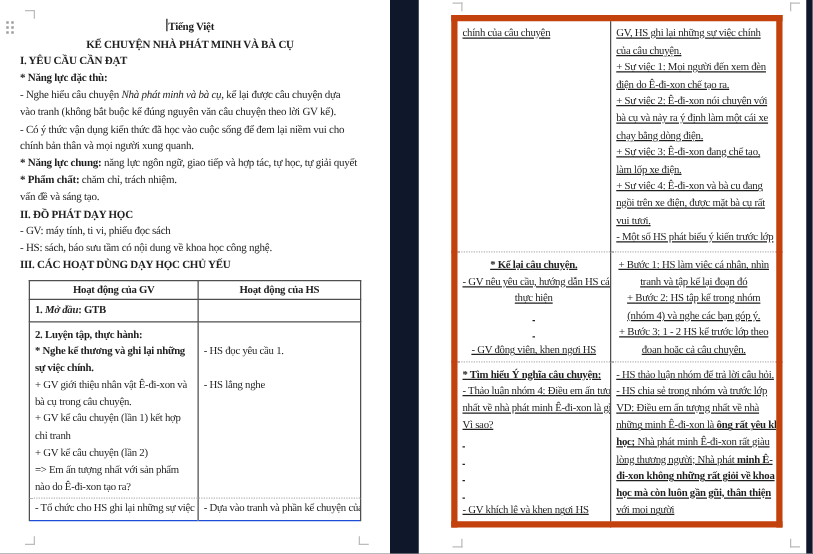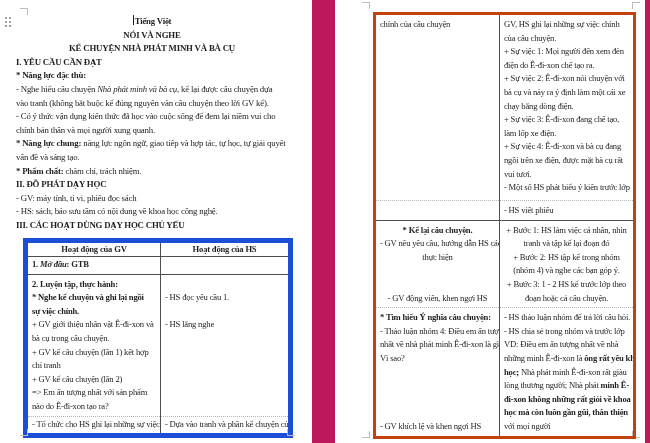--- a/index.html
+++ b/index.html
@@ -1,18 +1,18 @@
 <!DOCTYPE html>
 <html><head>
 <meta charset="utf-8">
 <style>
   * { box-sizing: border-box; margin: 0; padding: 0; }
   html,body { width:650px; height:443px; overflow:hidden;
     font-family:"Liberation Serif","DejaVu Serif",serif; color:#1f1f1f; }
-  .stage { position:relative; width:650px; height:443px; background:#be185d; }
+  .stage { position:relative; width:650px; height:443px; background:#0f172a; }
 
   .page { position:absolute; top:0; height:443px; background:#ffffff; }
   .page1 { left:0; width:312px; }
   .page2 { left:335px; width:310px; }
 
   
   .mark { position:absolute; width:8px; height:7px; }
   .mark.tl { border-top:1px solid #bcbcbc; border-right:1px solid #bcbcbc; }
   .mark.tr { border-top:1px solid #bcbcbc; border-left:1px solid #bcbcbc; }
   .mark.bl { border-bottom:1px solid #bcbcbc; border-right:1px solid #bcbcbc; }
@@ -30,62 +30,61 @@
   .b  { font-weight:700; }
   .i  { font-style:italic; }
   .bi { font-weight:700; font-style:italic; }
 
   .caret { display:inline-block; width:1px; height:10px; background:#222; vertical-align:-1px; margin-right:1px; }
 
   table { border-collapse:collapse; table-layout:fixed; font-size:8.6px; line-height:13.6px; letter-spacing:-0.2px; }
   td, th { vertical-align:top; overflow:hidden; padding:1px 4px 2px 4px; }
 
   
-  .tbl1 { margin:5px 0 0 7px; width:265px; border:5px solid #1d4ed8; }
+  .tbl1 { margin:5px 0 0 7px; width:265px; border:1px solid #1d4ed8; }
   .tbl1 col.c1 { width:135px; } .tbl1 col.c2 { width:130px; }
   .tbl1 th { font-weight:700; text-align:center; border:1px solid #4f4f4f; height:15px; padding:0 2px; }
   .tbl1 td { border-left:1px solid #4f4f4f; border-right:1px solid #4f4f4f; }
   .tbl1 .r1 td { border-bottom:1px solid #4f4f4f; height:14px; }
   .tbl1 .r2 td { border-bottom:1px dotted #b5b5b5; height:140px; padding-top:3px; }
   .tbl1 .r3 td { height:16px;margin-top:32px; }
 
   
-  .tbl2 { position:absolute; left:38px; top:12px; width:260px; border:3px solid #c2410c; }
+  .tbl2 { position:absolute; left:26px; top:12px; width:260px; border:5px solid #c2410c;text-decoration:underline; }
   .tbl2 col.c1 { width:125px; } .tbl2 col.c2 { width:135px; }
   .tbl2 td { border-left:1px solid #4f4f4f; border-right:1px solid #4f4f4f; padding-top:3px; }
   .tbl2 .ra td { height:187px; border-bottom:1px dotted #b5b5b5; }
   .tbl2 .rb td { height:17px;  border-bottom:1px solid #4f4f4f; }
   .tbl2 .rc td { height:87px;  border-bottom:1px dotted #b5b5b5;text-align:center; }
   .tbl2 .rd td { height:127px; }
 </style>
 </head>
 <body>
 
 <div class="stage">
 
   <div class="page page1">
     <div class="drag-handle"></div>
     <div class="mark tl" style="left:20px; top:8px;"></div>
     <div class="mark bl" style="left:20px; top:429px;"></div>
     <div class="mark br" style="left:287px; top:429px;"></div>
 
     <div class="content">
       <div class="ln center b"><span class="caret"></span><span>Tiếng Việt</span></div>
-      <div class="ln center b">NÓI VÀ NGHE</div>
       <div class="ln center b">KỂ CHUYỆN NHÀ PHÁT MINH VÀ BÀ CỤ</div>
       <div>
           <div class="ln"><span class="b">I. YÊU CẦU CẦN ĐẠT</span></div>
           <div class="ln"><span class="b">* Năng lực đặc thù:</span></div>
           <div class="ln"><span>- Nghe hiểu câu chuyện </span><span class="i">Nhà phát minh và bà cụ</span><span>, kể lại được câu chuyện dựa</span></div>
           <div class="ln"><span>vào tranh (không bắt buộc kể đúng nguyên văn câu chuyện theo lời GV kể).</span></div>
           <div class="ln"><span>- Có ý thức vận dụng kiến thức đã học vào cuộc sống để đem lại niềm vui cho</span></div>
           <div class="ln"><span>chính bản thân và mọi người xung quanh.</span></div>
           <div class="ln"><span class="b">* Năng lực chung:</span><span> năng lực ngôn ngữ, giao tiếp và hợp tác, tự học, tự giải quyết</span></div>
+          <div class="ln"><span class="b">* Phẩm chất:</span><span> chăm chỉ, trách nhiệm.</span></div>
           <div class="ln"><span>vấn đề và sáng tạo.</span></div>
-          <div class="ln"><span class="b">* Phẩm chất:</span><span> chăm chỉ, trách nhiệm.</span></div>
           <div class="ln"><span class="b">II. ĐỒ PHÁT DẠY HỌC</span></div>
           <div class="ln"><span>- GV: máy tính, ti vi, phiếu đọc sách</span></div>
           <div class="ln"><span>- HS: sách, báo sưu tầm có nội dung về khoa học công nghệ.</span></div>
           <div class="ln"><span class="b">III. CÁC HOẠT DÙNG DẠY HỌC CHỦ YẾU</span></div>
         </div>
 
       <table class="tbl1">
         <colgroup>
             <col class="c1">
             <col class="c2">
@@ -97,21 +96,21 @@
         </tr>
         <tr class="r1">
           <td>
                 <div class="ln"><span class="b">1. </span><span class="bi">Mở đầu</span><span class="b">: GTB</span></div>
               </td>
           <td></td>
         </tr>
         <tr class="r2">
           <td>
                 <div class="ln"><span class="b">2. Luyện tập, thực hành:</span></div>
-                <div class="ln"><span class="b">* Nghe kể chuyện và ghi lại ngồi</span></div>
+                <div class="ln"><span class="b">* Nghe kể thương và ghi lại những</span></div>
                 <div class="ln"><span class="b">sự việc chính.</span></div>
                 <div class="ln"><span>+ GV giới thiệu nhân vật Ê-đi-xon và</span></div>
                 <div class="ln"><span>bà cụ trong câu chuyện.</span></div>
                 <div class="ln"><span>+ GV kể câu chuyện (lần 1) kết hợp</span></div>
                 <div class="ln"><span>chỉ tranh</span></div>
                 <div class="ln"><span>+ GV kể câu chuyện (lần 2)</span></div>
                 <div class="ln"><span>=&gt; Em ấn tượng nhất với sản phẩm</span></div>
                 <div class="ln"><span>nào do Ê-đi-xon tạo ra?</span></div>
               </td>
           <td>
@@ -159,28 +158,20 @@
               <div class="ln"><span>bà cụ và nảy ra ý định làm một cái xe</span></div>
               <div class="ln"><span>chạy bằng dòng điện.</span></div>
               <div class="ln"><span>+ Sự việc 3: Ê-đi-xon đang chế tạo,</span></div>
               <div class="ln"><span>làm lốp xe điện.</span></div>
               <div class="ln"><span>+ Sự việc 4: Ê-đi-xon và bà cụ đang</span></div>
               <div class="ln"><span>ngồi trên xe điện, được mặt bà cụ rất</span></div>
               <div class="ln"><span>vui tươi.</span></div>
               <div class="ln"><span>- Một số HS phát biểu ý kiến trước lớp</span></div>
             </td>
       </tr>
-      <tr class="rb">
-        <td>
-              <div class="ln"><span></span>&nbsp;</div>
-            </td>
-        <td>
-              <div class="ln"><span>- HS viết phiếu</span></div>
-            </td>
-      </tr>
       <tr class="rc">
         <td>
               <div class="ln"><span class="b">* Kể lại câu chuyện.</span></div>
               <div class="ln"><span>- GV nêu yêu cầu, hướng dẫn HS cách</span></div>
               <div class="ln"><span>thực hiện</span></div>
               <div class="ln"><span></span>&nbsp;</div>
               <div class="ln"><span></span>&nbsp;</div>
               <div class="ln"><span>- GV động viên, khen ngợi HS</span></div>
             </td>
         <td>

